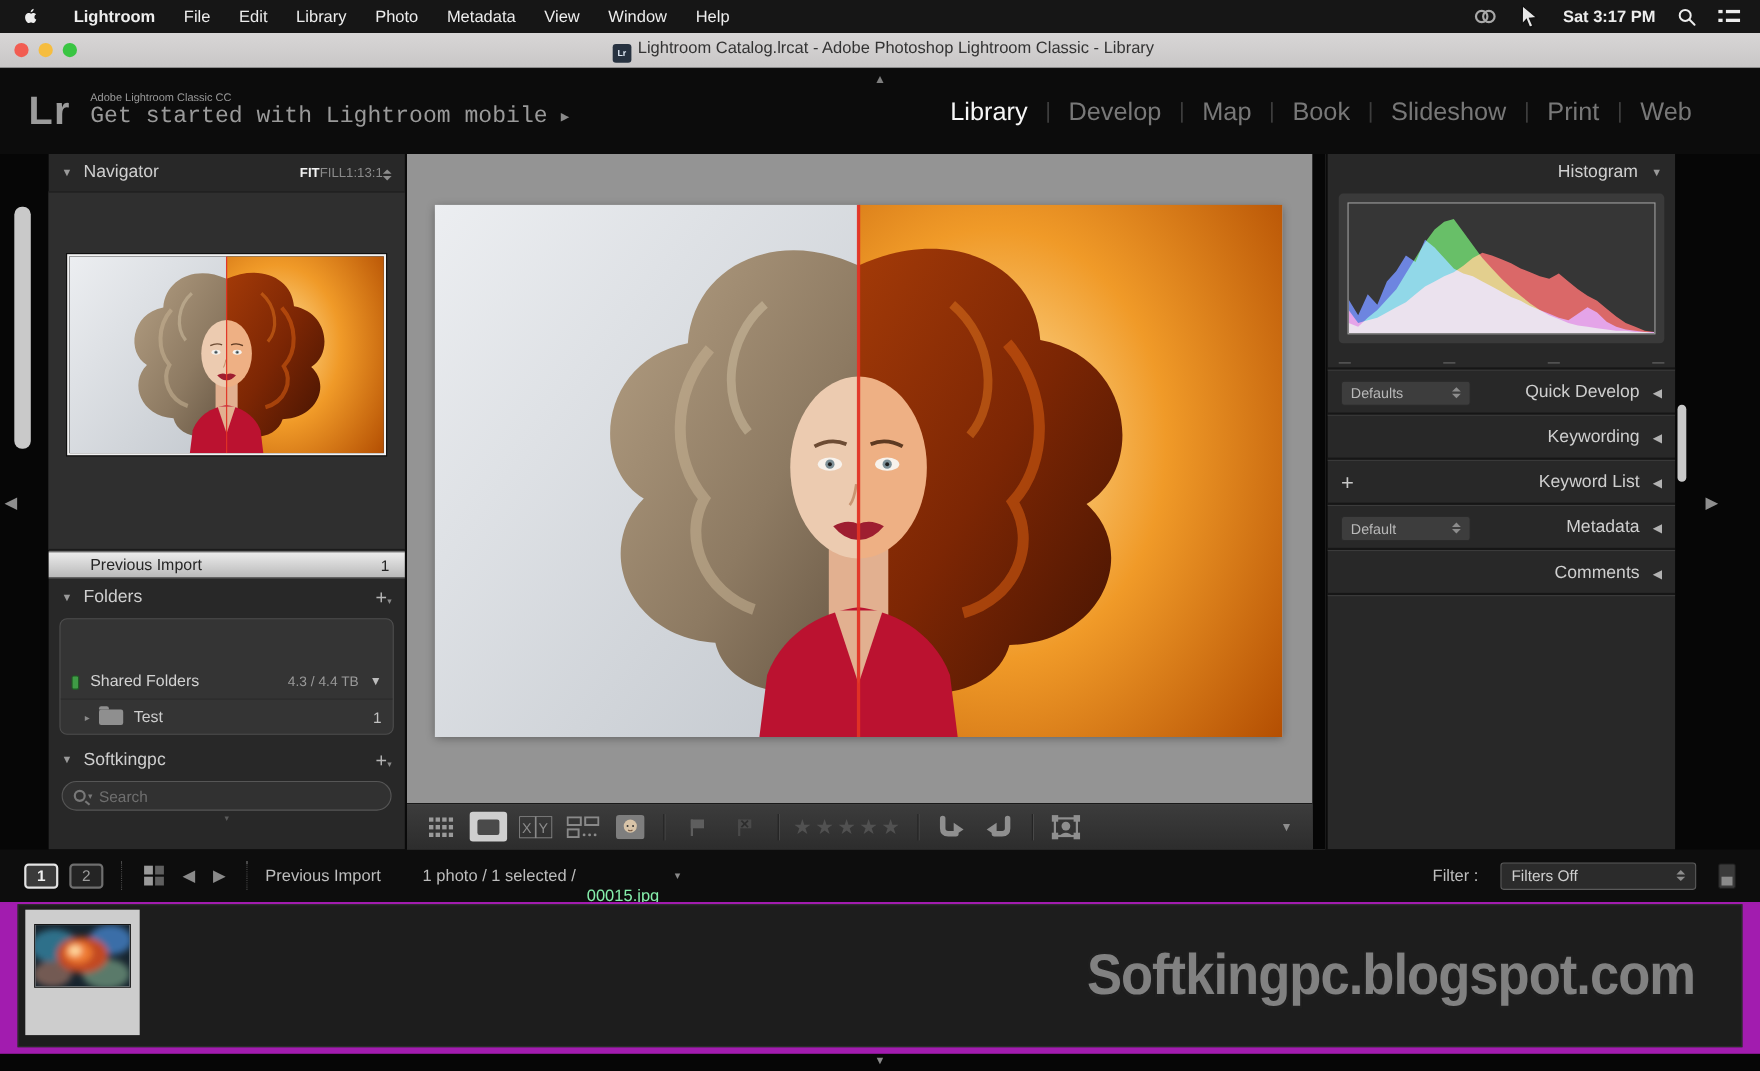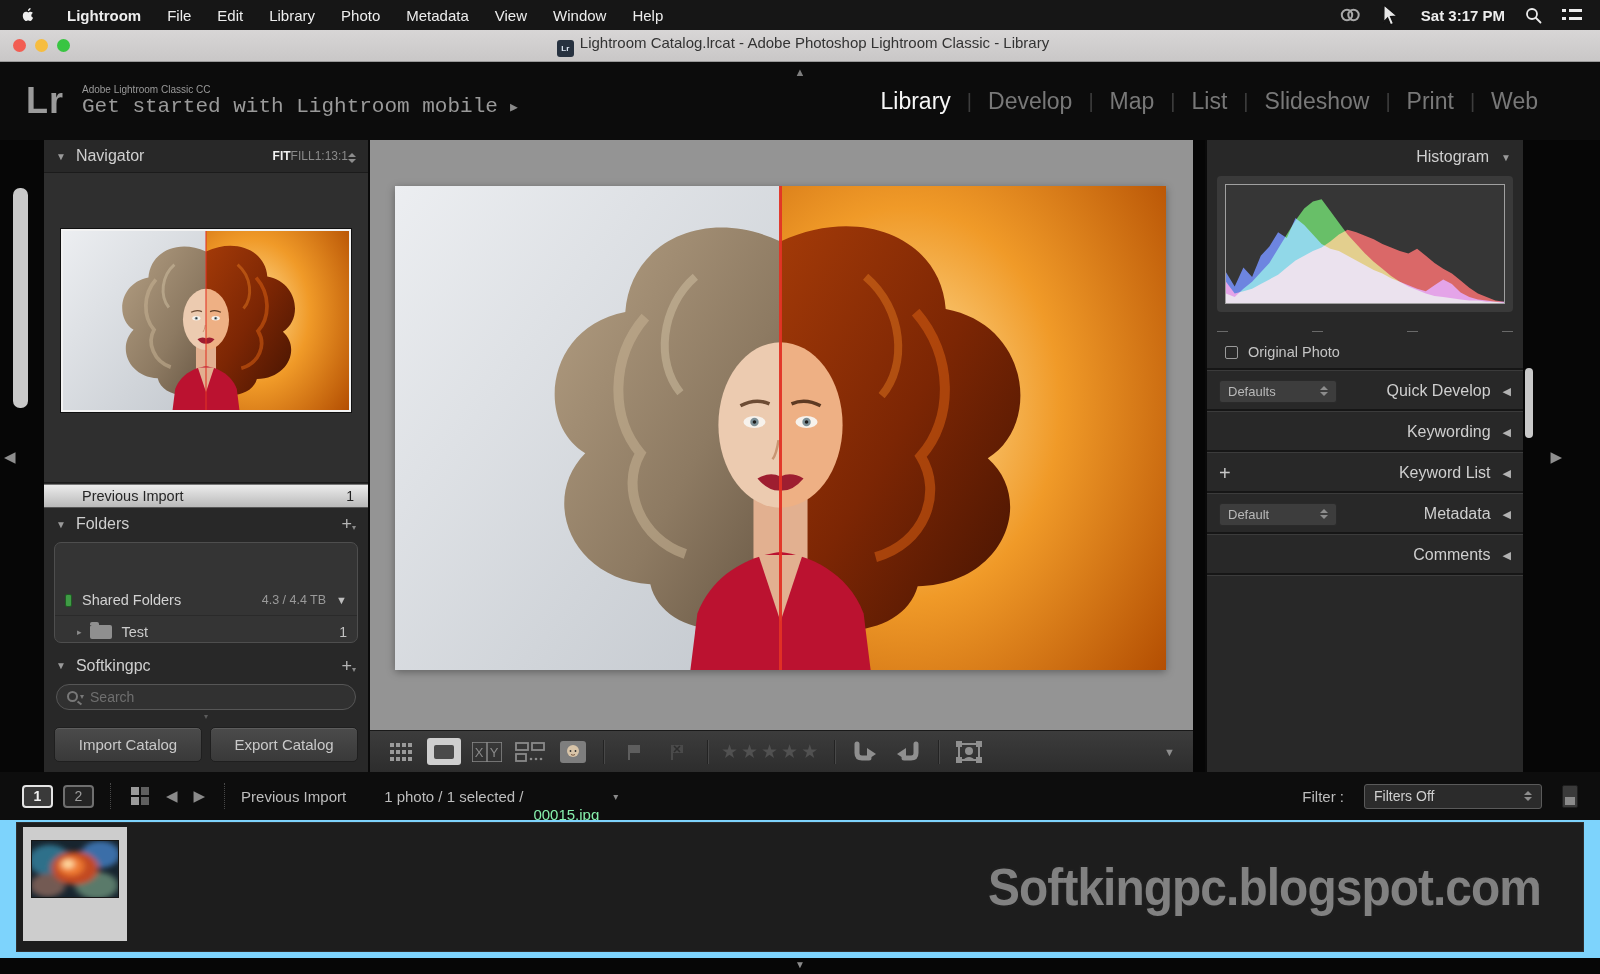--- a/index.html
+++ b/index.html
@@ -136,21 +136,21 @@
   .navarrow { font-size:15px; color:#8a8a8a; padding:0 3px; }
   .fsbar .fname { color:#86efac;margin-top:36px; }
   .fsbar .fchev { color:#8a8a8a; font-size:10px; margin-left:4px; }
   .fsbar .spacer { flex:1; }
   .filterdrop { width:178px; height:25px; background:#2b2b2b; border:1px solid #5a5a5a; border-radius:3px; display:flex; align-items:center; padding:0 9px; color:#cfcfcf; font-size:14px; margin-left:10px; }
   .filterdrop .stepper { margin-left:auto; }
   .fstoggle { width:16px; height:23px; background:#3a3a3a; border:1px solid #1e1e1e; border-radius:2px; position:relative; margin-left:10px; }
   .fstoggle:after { content:""; position:absolute; left:2px; right:2px; bottom:2px; height:8px; background:#8a8a8a; }
 
   
-  .filmstrip { height:138px; background:#7dd3fc; padding:2px 16px 6px 16px; position:relative; }
+  .filmstrip { height:138px; background:#a21caf; padding:2px 16px 6px 16px; position:relative; }
   .fsinner { height:100%; background:#1d1d1d; border:1px solid #2e2e2e; position:relative; }
   .thumbcell { position:absolute; left:6px; top:4px; width:104px; height:114px; background:#cdcdcd; }
   .thumbcell svg { position:absolute; left:8px; top:13px; width:88px; height:58px; border:1px solid #161616; }
   .watermark { position:absolute; right:42px; top:50%; transform:translateY(-50%) scaleX(.92); transform-origin:right center; font-size:52px; font-weight:bold; letter-spacing:-1px; color:#818181;
     text-shadow:-2px -2px 0 #1f1f1f, 2px -2px 0 #1f1f1f, -2px 2px 0 #1f1f1f, 2px 2px 0 #1f1f1f; white-space:nowrap; }
 
   .bottomstrip { height:16px; background:#060606; text-align:center; color:#8a8a8a; font-size:10px; line-height:14px; }
 
   .glyph { display:inline-block; }
   svg text { font-family:"Liberation Sans",sans-serif; }
@@ -288,21 +288,21 @@
       <span class="play glyph">▶</span>
     </div>
   </div>
   <div class="modules">
     <span class="mod active">Library</span>
     <span class="sep">|</span>
     <span class="mod">Develop</span>
     <span class="sep">|</span>
     <span class="mod">Map</span>
     <span class="sep">|</span>
-    <span class="mod">List</span>
+    <span class="mod">Book</span>
     <span class="sep">|</span>
     <span class="mod">Slideshow</span>
     <span class="sep">|</span>
     <span class="mod">Print</span>
     <span class="sep">|</span>
     <span class="mod">Web</span>
   </div>
 </div>
 
 <div class="workspace">
@@ -361,24 +361,20 @@
       <span class="tri glyph">▼</span>
       <span>Softkingpc</span>
       <span class="plus"><span>+</span><small>▾</small></span>
     </div>
     <div class="searchwrap">
       <span class="mag"></span>
       <span class="chev glyph">▾</span>
       <input type="text" placeholder="Search" style="">
     </div>
     <div class="panel-endmark glyph">▾</div>
-    <div class="lbuttons">
-      <div class="btn">Import Catalog</div>
-      <div class="btn">Export Catalog</div>
-    </div>
   </div>
 
   <div class="center">
     <div class="canvas">
       <div class="mainphoto">
         <svg viewBox="0 0 770 480" preserveAspectRatio="none">
             <use href="#sym-portrait"></use>
           </svg>
       </div>
     </div>
@@ -500,24 +496,20 @@
             <polygon points="0,118 0.0,108.6 9.2,112.1 18.4,103.8 27.6,96.8 36.8,87.3 45.9,77.9 55.1,63.7 64.3,49.6 73.5,35.4 82.7,23.6 91.9,16.5 101.1,14.2 110.3,26.0 119.4,37.8 128.6,49.6 137.8,59.0 147.0,68.4 156.2,76.7 165.4,83.8 174.6,90.9 183.8,96.8 192.9,101.5 202.1,105.0 211.3,108.6 220.5,110.9 229.7,112.1 238.9,113.3 248.1,114.5 257.3,115.6 266.4,115.6 275.6,116.8 284.8,116.8 294.0,118.0 294,118" fill="#3fae3f" style="mix-blend-mode: screen;"></polygon>
             <polygon points="0,118 0.0,96.8 9.2,108.6 18.4,106.2 27.6,103.8 36.8,99.1 45.9,94.4 55.1,89.7 64.3,82.6 73.5,75.5 82.7,70.8 91.9,66.1 101.1,62.5 110.3,56.6 119.4,49.6 128.6,44.8 137.8,47.2 147.0,50.7 156.2,54.3 165.4,59.0 174.6,62.5 183.8,66.1 192.9,68.4 202.1,63.7 211.3,70.8 220.5,77.9 229.7,83.8 238.9,88.5 248.1,95.6 257.3,102.7 266.4,108.6 275.6,112.1 284.8,115.6 294.0,116.8 294,118" fill="#d04040" style="mix-blend-mode: screen;"></polygon>
           </svg>
       </div>
     </div>
     <div class="histoticks">
       <span>—</span>
         <span>—</span>
         <span>—</span>
         <span>—</span>
-    </div>
-    <div class="origphoto">
-      <span class="cb"></span>
-      <span>Original Photo</span>
     </div>
     <div class="rsec">
       <span class="dropdown">
         <span>Defaults</span>
         <span class="stepper">
             <i class="up"></i>
             <i class="dn"></i>
           </span>
       </span>
       <span class="label">Quick Develop</span>

